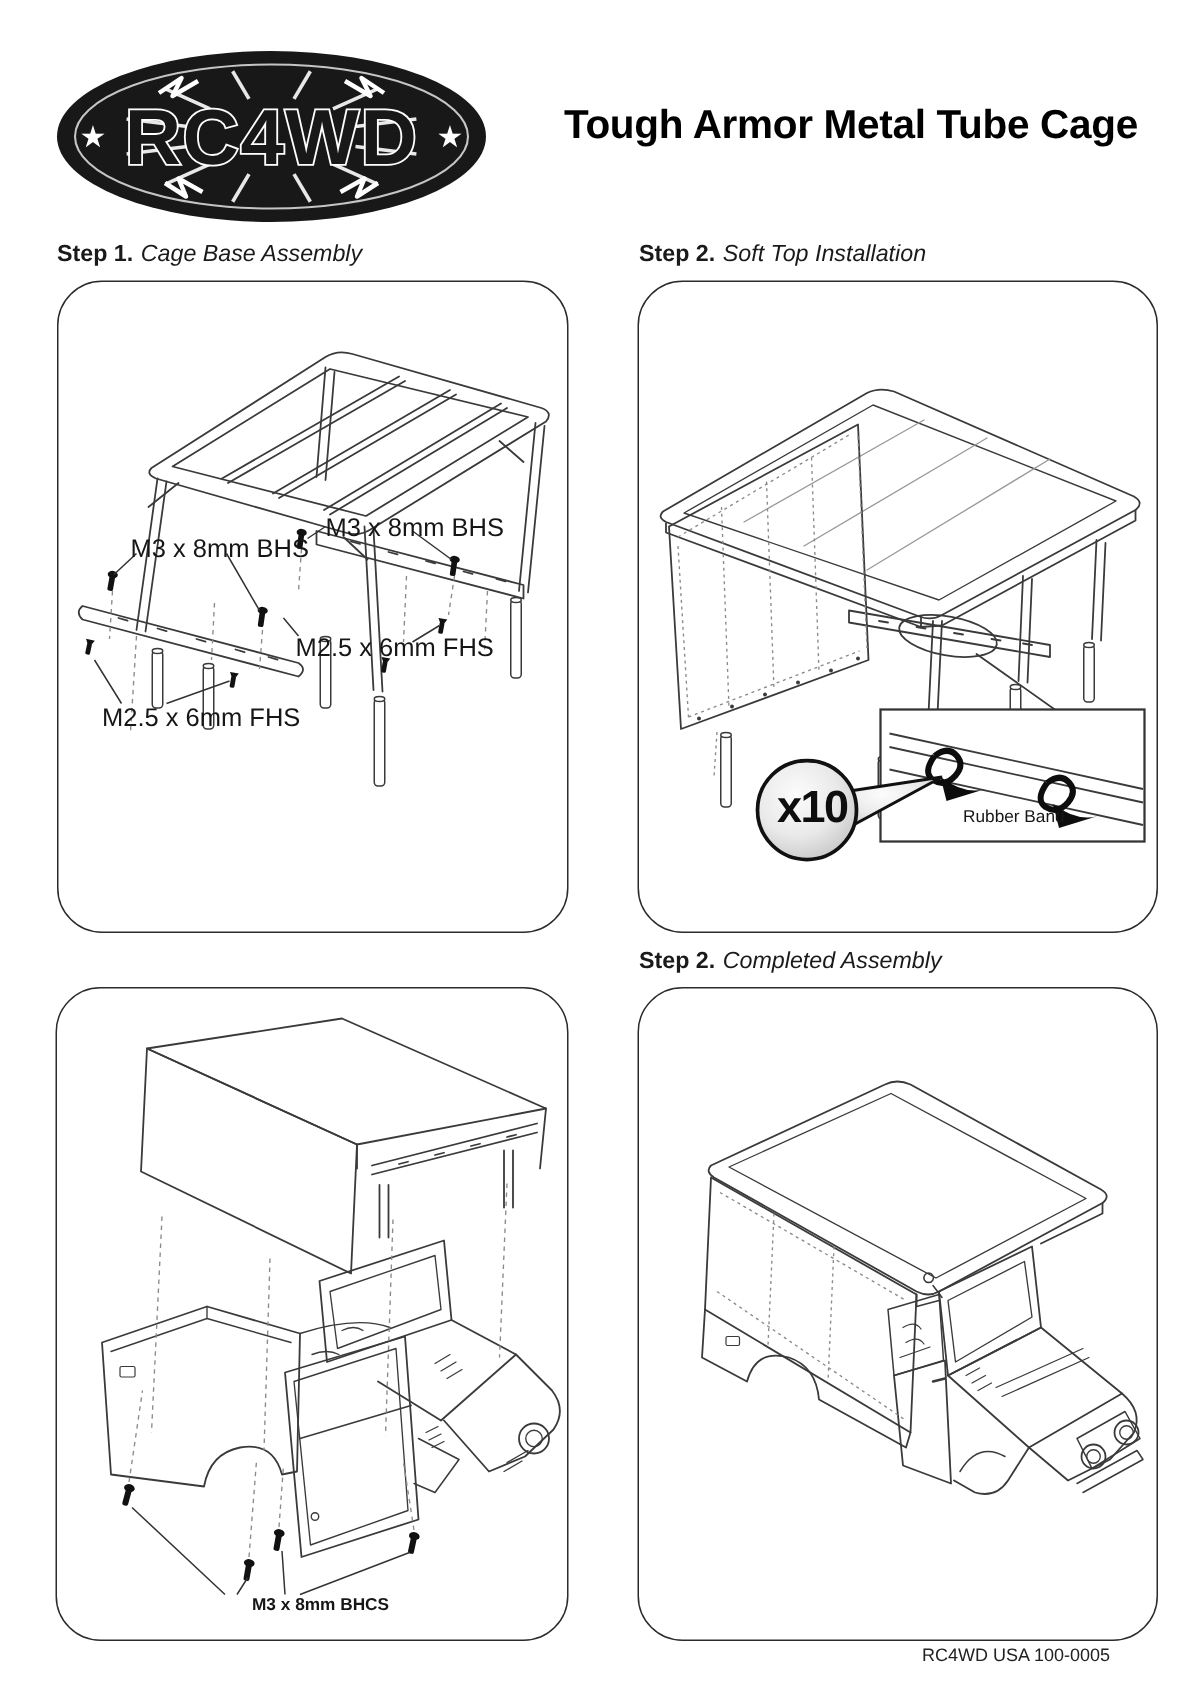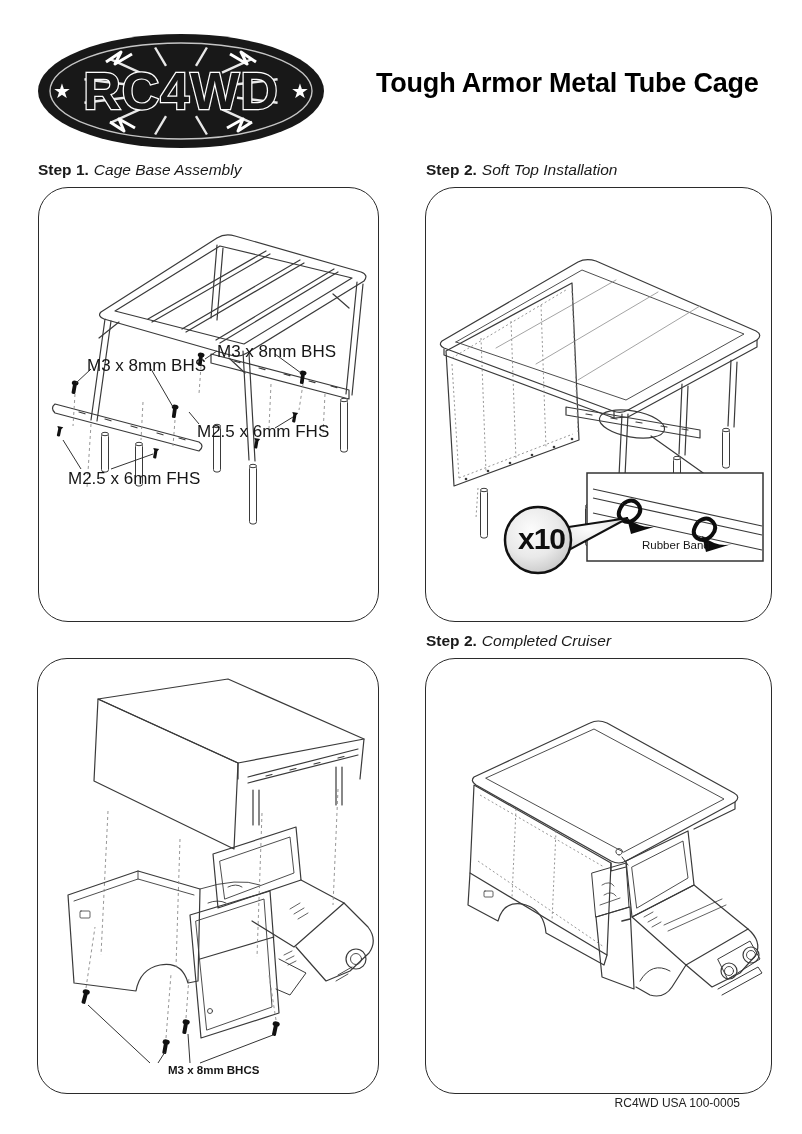--- a/index.html
+++ b/index.html
@@ -57,21 +57,21 @@
     <span>Tough Armor Metal Tube Cage</span>
   </h1>
 
   <h2 class="step-heading" style="left:38px;top:161px;">
     <span class="lbl">Step 1.</span><span class="nm">Cage Base Assembly</span>
   </h2>
   <h2 class="step-heading" style="left:426px;top:161px;">
     <span class="lbl">Step 2.</span><span class="nm">Soft Top Installation</span>
   </h2>
   <h2 class="step-heading" style="left:426px;top:632px;">
-    <span class="lbl">Step 2.</span><span class="nm">Completed Cruiser</span>
+    <span class="lbl">Step 2.</span><span class="nm">Completed Assembly</span>
   </h2>
 
   <div class="panel" style="left:38px;top:187px;width:339px;height:433px;">
     <svg width="339" height="433" viewBox="0 0 339 433">
       <defs>
         <g id="s1a">
             <ellipse cx="0" cy="-1" rx="3.4" ry="2.4" fill="#111"></ellipse>
             <rect x="-1.9" y="0" width="3.8" height="10" rx="1.2" fill="#111"></rect>
           </g>
         <g id="s2a">

